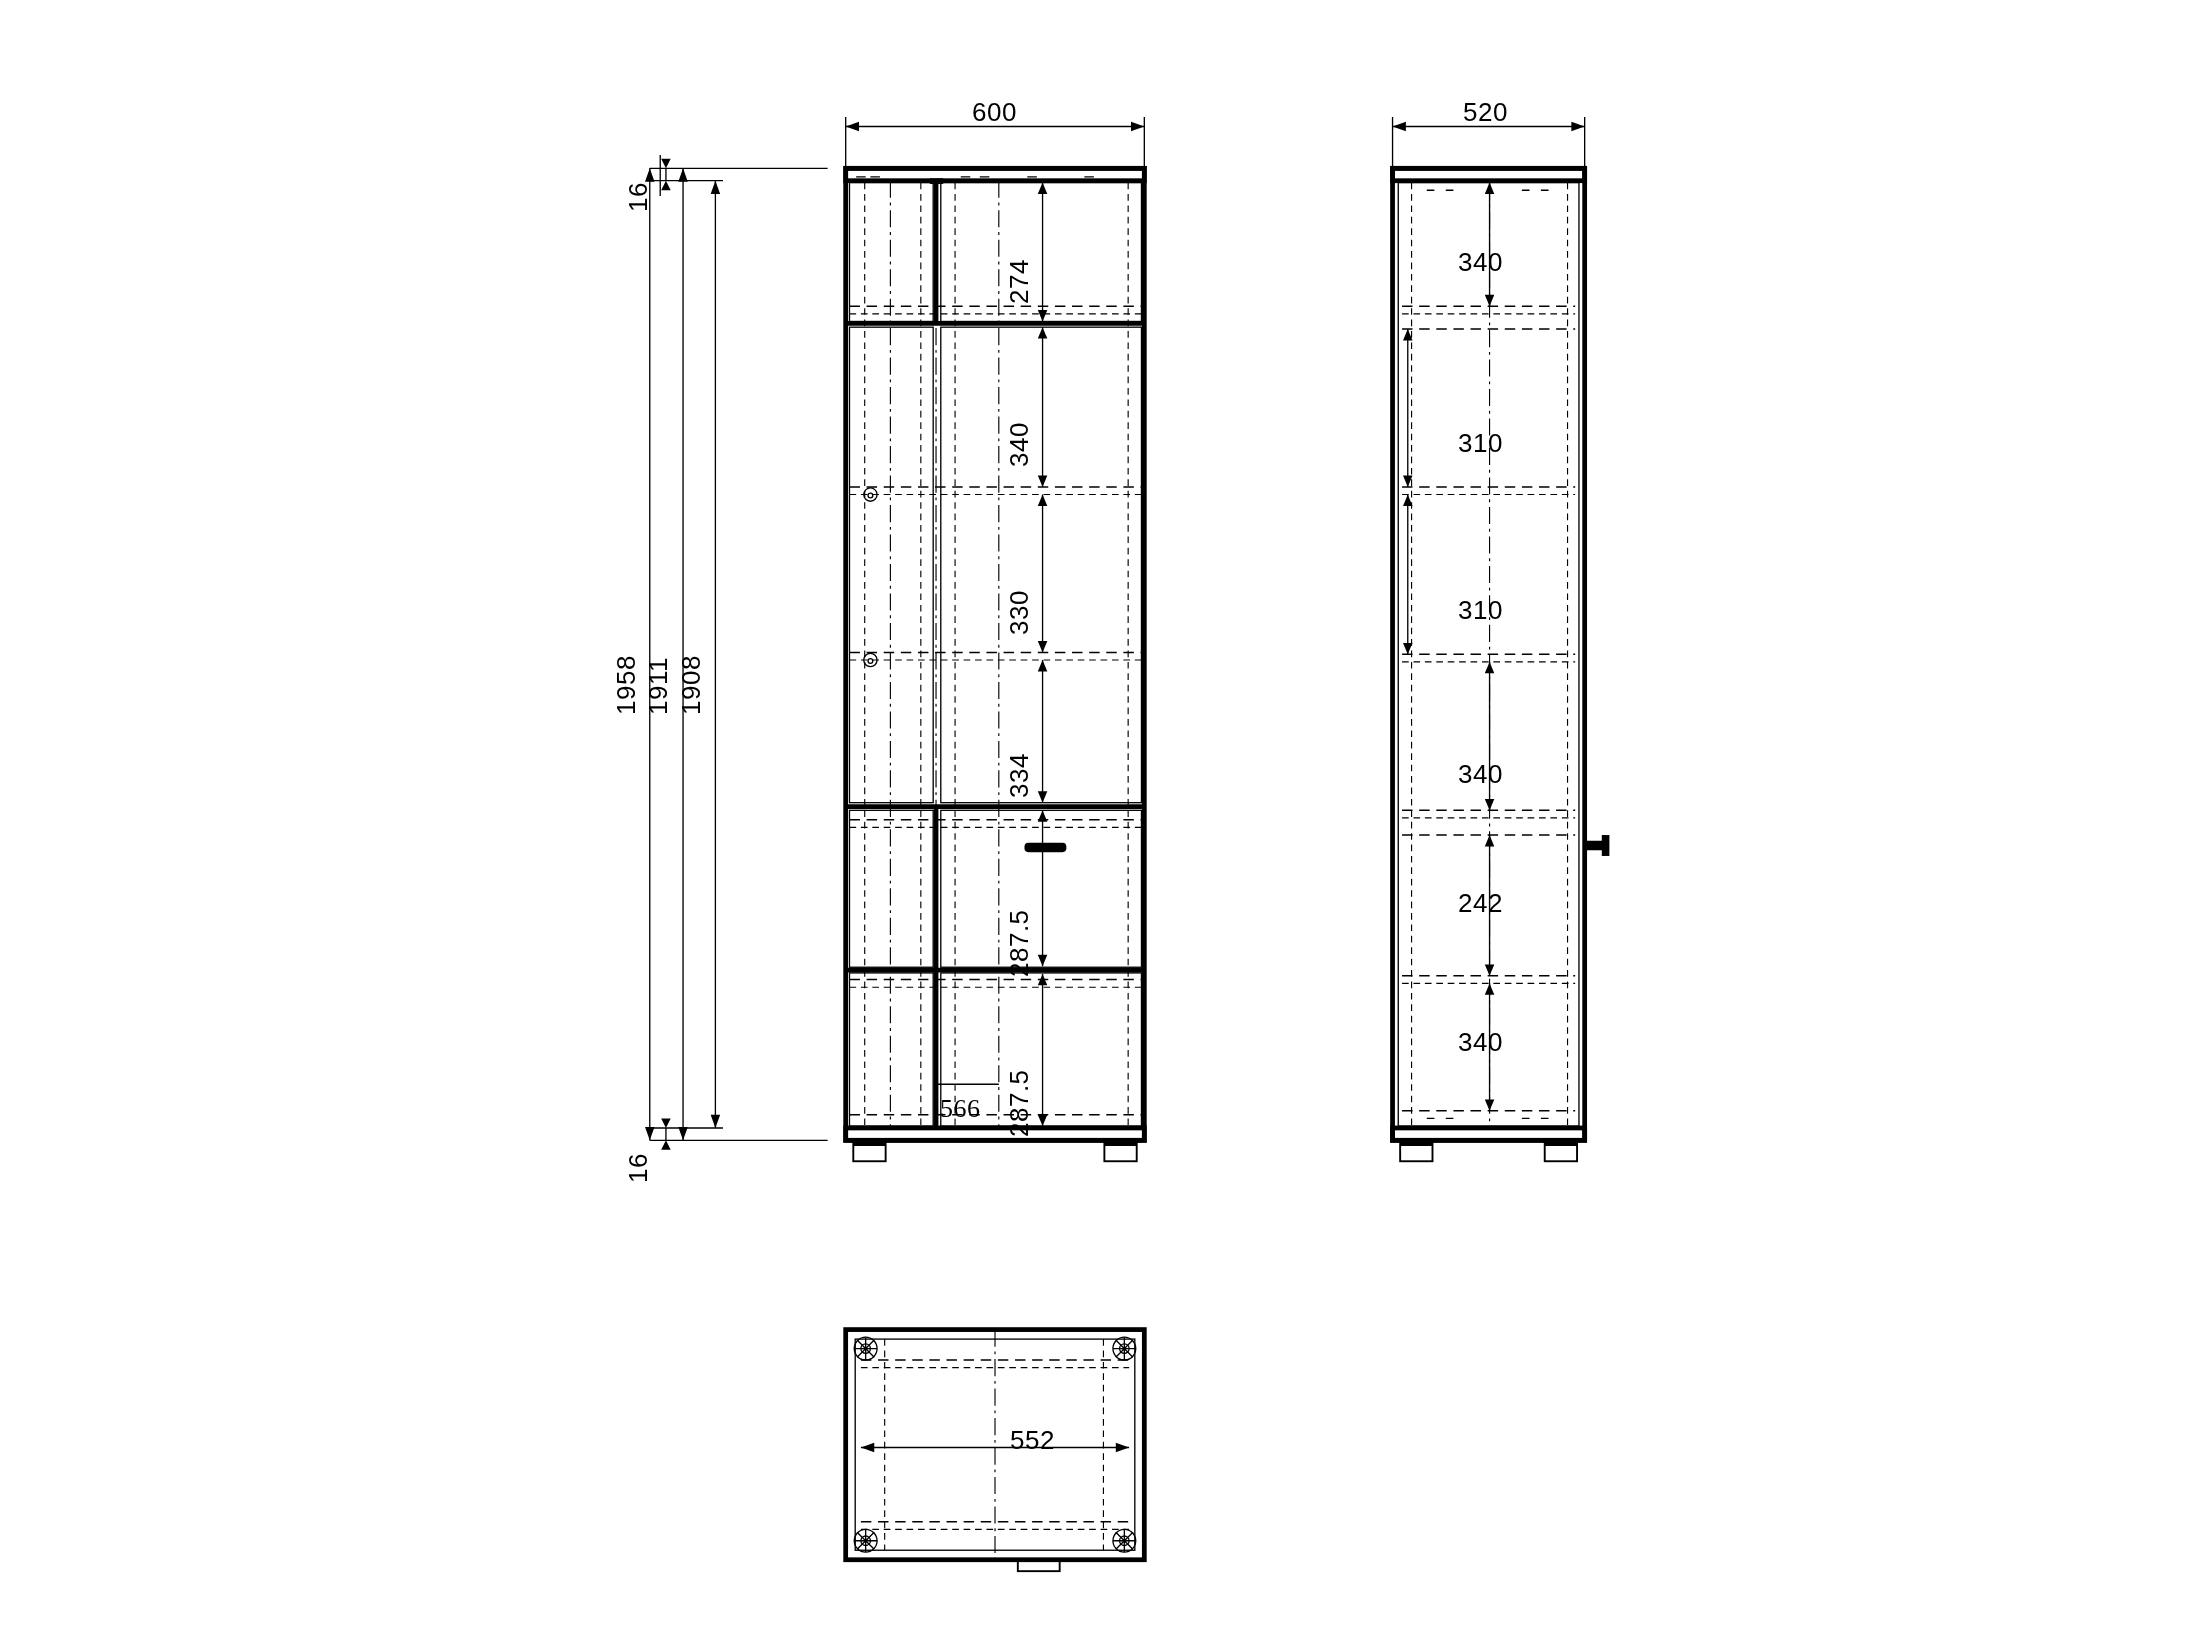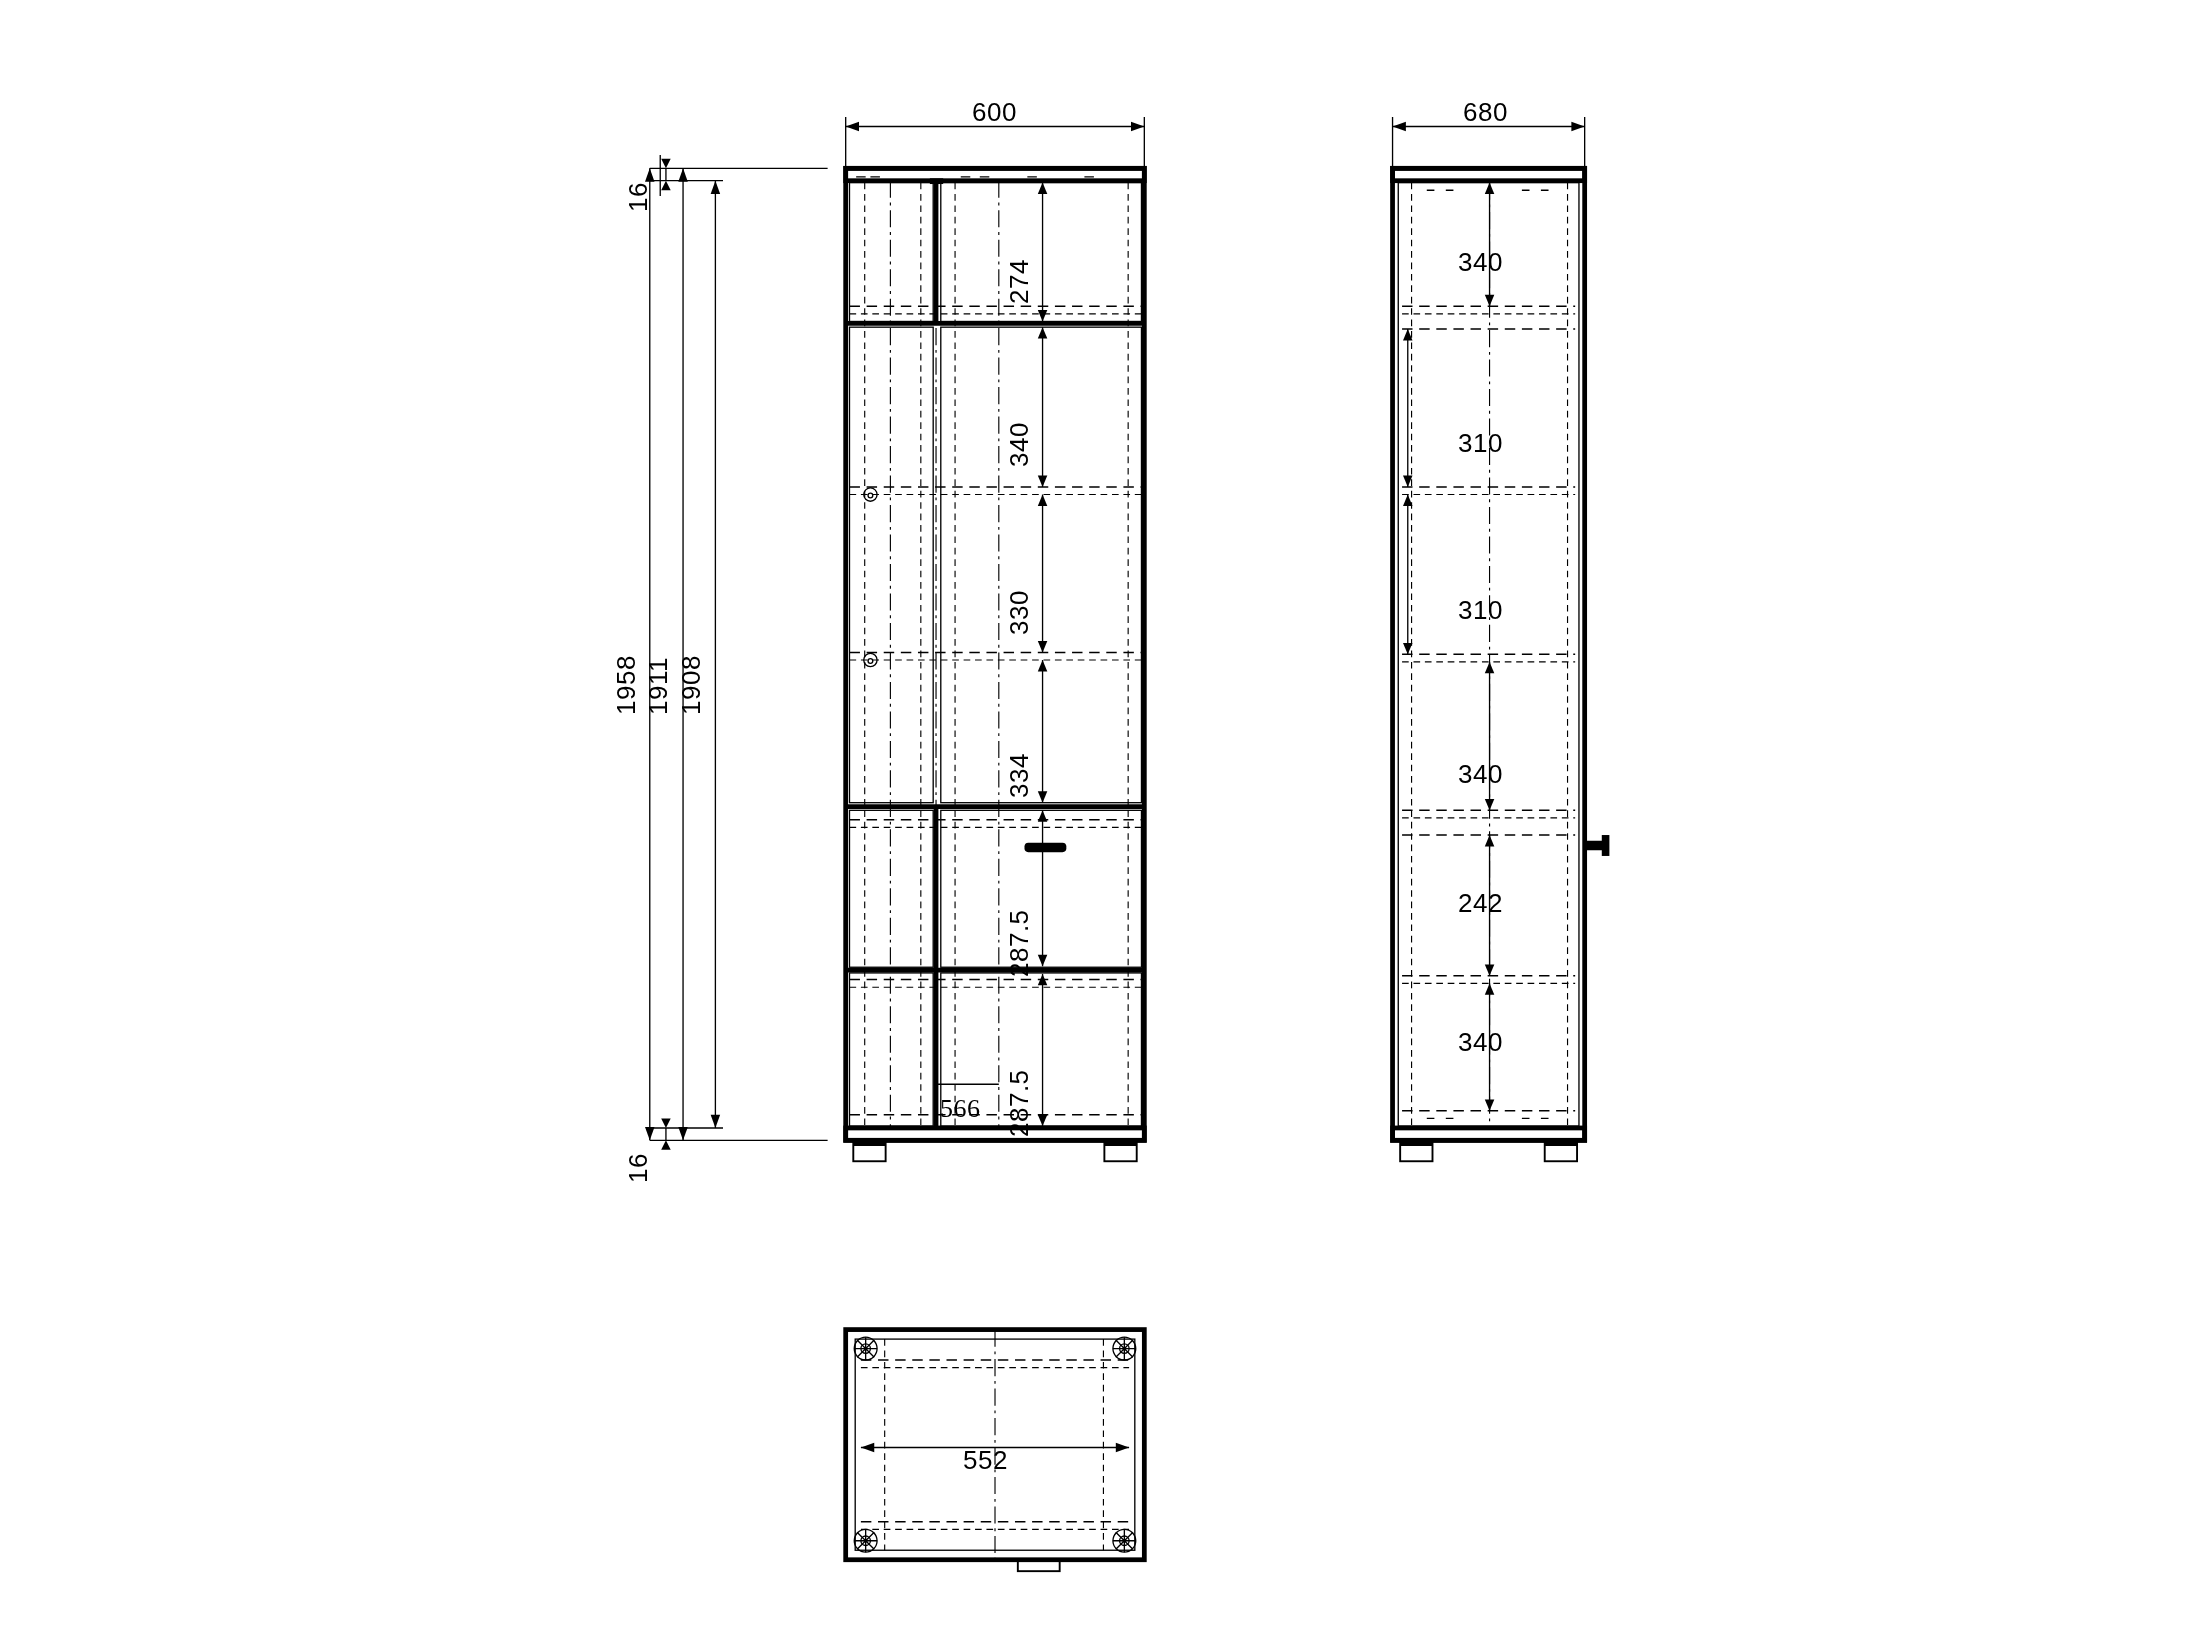--- a/index.html
+++ b/index.html
@@ -294,24 +294,24 @@
 
   <div class="dim-label vert" style="left:1032px; top:278px;">274</div>
   <div class="dim-label vert" style="left:1032px; top:441px;">340</div>
   <div class="dim-label vert" style="left:1032px; top:609px;">330</div>
   <div class="dim-label vert" style="left:1032px; top:772px;">334</div>
   <div class="dim-label vert" style="left:1032px; top:951px;">287.5</div>
   <div class="dim-label vert" style="left:1032px; top:1111px;">287.5</div>
 
   <div class="dim-label" style="left:940px; top:1096px;font-family:Liberation Serif, serif;">566</div>
 
-  <div class="dim-label" style="left:1463px; top:99px;">680</div>
+  <div class="dim-label" style="left:1463px; top:99px;">520</div>
   <div class="dim-label" style="left:1458px; top:249px;">340</div>
   <div class="dim-label" style="left:1458px; top:430px;">310</div>
   <div class="dim-label" style="left:1458px; top:597px;">310</div>
   <div class="dim-label" style="left:1458px; top:761px;">340</div>
   <div class="dim-label" style="left:1458px; top:890px;">242</div>
   <div class="dim-label" style="left:1458px; top:1029px;">340</div>
 
-  <div class="dim-label" style="left:963px; top:1427px;margin-top:20px;">552</div>
+  <div class="dim-label" style="left:1010px; top:1427px;">552</div>
 
 </div>
 
 
 </body></html>

